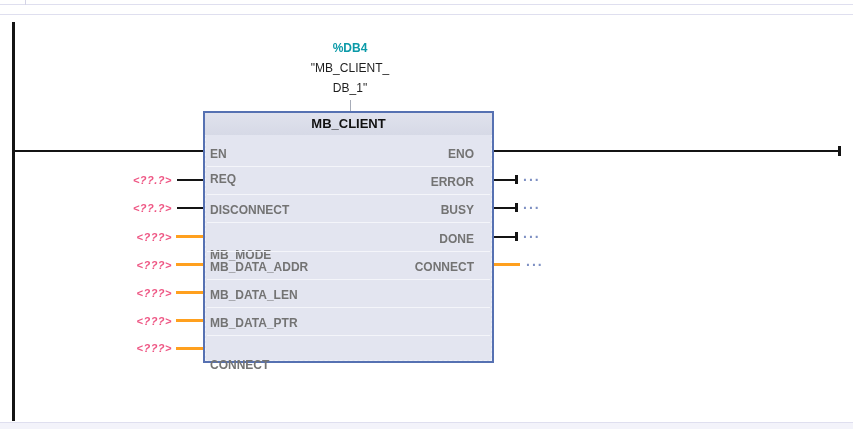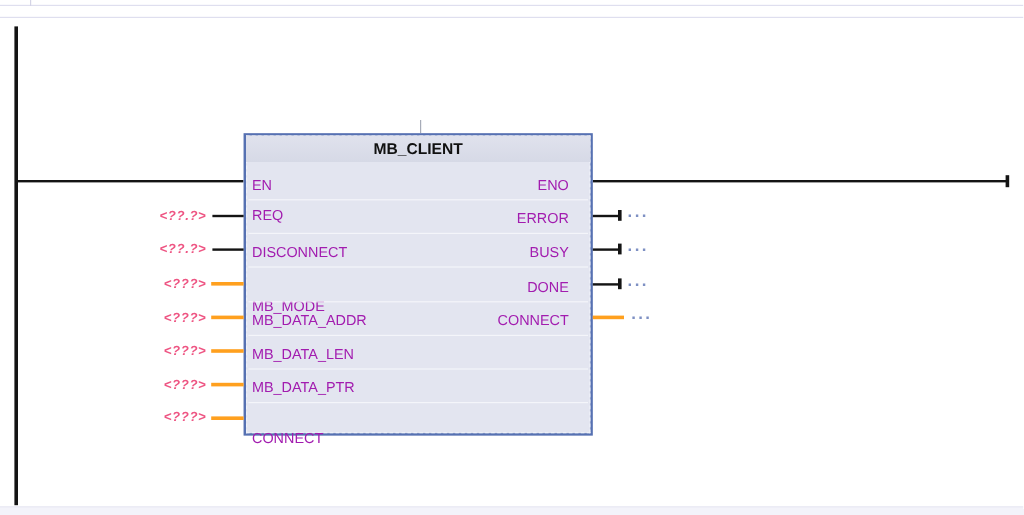--- a/index.html
+++ b/index.html
@@ -27,21 +27,21 @@
   .block{
     position:absolute;left:203px;top:111px;width:291px;height:252px;
     background:#e3e5f0;border:2px solid #5671b2;box-sizing:border-box;
     outline:1px dashed #eef1f8;outline-offset:-3px;padding-left:16px;
   }
   .block-header{
     position:absolute;left:0;top:0;width:100%;height:22px;line-height:22px;
     text-align:center;font-size:13px;font-weight:bold;color:#111;
     background:linear-gradient(#e0e2ed,#d6d9e6);
   }
-  .pin{position:absolute;font-size:12px;color:#a21caf;transform:translateY(-50%);white-space:nowrap;}
+  .pin{position:absolute;font-size:12px;color:#737373;transform:translateY(-50%);white-space:nowrap;font-weight:bold;}
   .pin.left{left:5px;}
   .pin.right{right:18px;}
   .sep{position:absolute;left:2px;width:283px;height:1px;background:#f4f5fa;}
 
   
   .ph{
     position:absolute;width:62px;text-align:right;transform:translateY(-50%);
     font-size:11px;font-style:italic;font-weight:bold;color:#ee5583;
     letter-spacing:0.5px;white-space:nowrap;
   }
@@ -60,20 +60,25 @@
   <div class="tick"></div>
   <div class="hline" style="top:14px"></div>
   <div class="hline" style="top:422px"></div>
   <div class="footer-band"></div>
 
   <div class="rail"></div>
   <div class="wire" style="left:14px;top:150px;width:189px;height:2px"></div>
   <div class="wire" style="left:494px;top:150px;width:346px;height:2px"></div>
   <div class="cap" style="left:838px;top:146px;width:3px;height:10px"></div>
 
+  <div class="db-label">
+    <div class="db-num">%DB4</div>
+    <div>"MB_CLIENT_</div>
+    <div>DB_1"</div>
+  </div>
   <div class="db-connector"></div>
 
   <div class="block">
     <div class="block-header">MB_CLIENT</div>
 
     <span class="pin left" style="top:41px">EN</span>
     <span class="pin left" style="top:66px">REQ</span>
     <span class="pin left" style="top:97px">DISCONNECT</span>
     <span class="pin left" style="top:142px">MB_MODE</span>
     <span class="pin left" style="top:154px">MB_DATA_ADDR</span>

